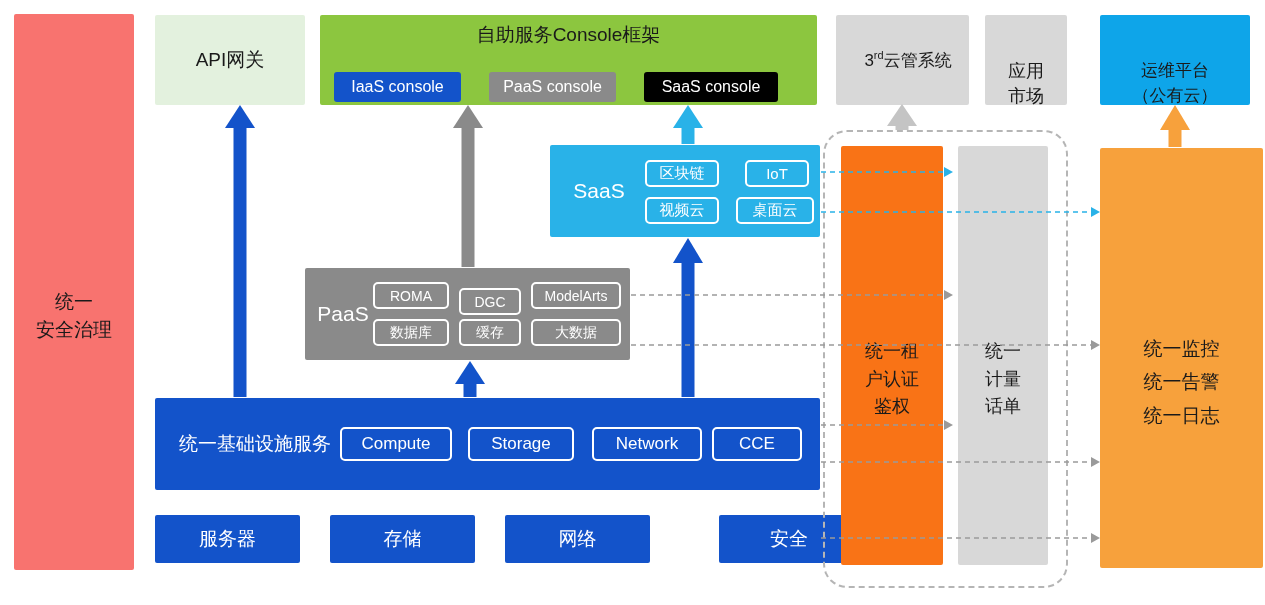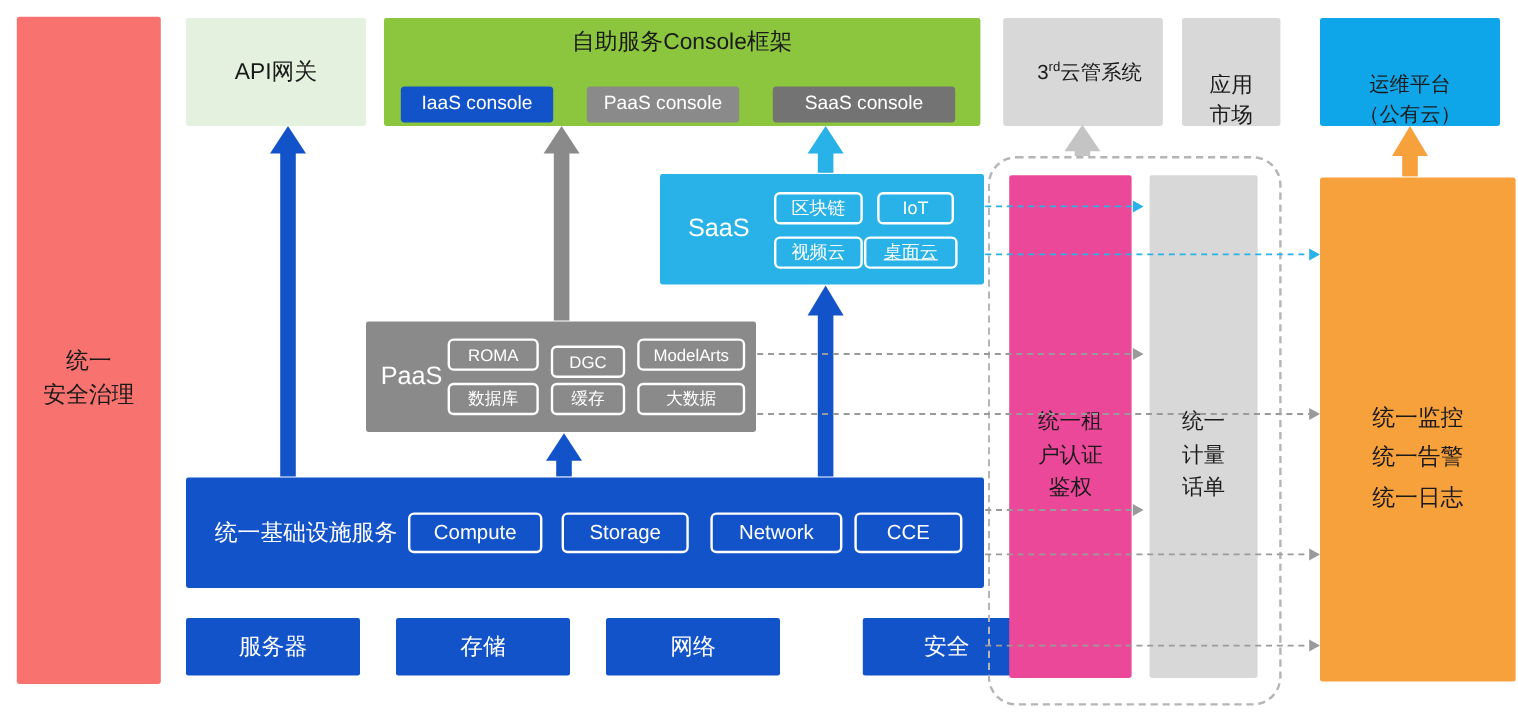--- a/index.html
+++ b/index.html
@@ -9,61 +9,61 @@
   .pre{white-space:pre-line;margin-top:48px;}
 
   
   .security{left:14px;top:14px;width:120px;height:556px;background:#F8736F;font-size:19px;line-height:1.5;}
   .api-gw{left:155px;top:15px;width:150px;height:90px;background:#E3F1DE;font-size:19px;}
   .console-frame{left:320px;top:15px;width:497px;height:90px;background:#8CC63F;}
   .console-title{position:absolute;top:7px;left:0;width:100%;text-align:center;font-size:19px;}
   .console-chip{position:absolute;top:57px;height:30px;border-radius:3px;color:#fff;display:flex;align-items:center;justify-content:center;font-size:16px;}
   .cc-iaas{left:14px;width:127px;background:#1353CA;}
   .cc-paas{left:169px;width:127px;background:#8A8A8A;}
-  .cc-saas{left:324px;width:152px;background:#737373;}
+  .cc-saas{left:324px;width:134px;background:#000000;}
   .third{left:836px;top:15px;width:133px;height:90px;background:#D8D8D8;font-size:17px;padding-left:11px;}
   .third sup{font-size:11px;}
   .market{left:985px;top:15px;width:82px;height:90px;background:#D8D8D8;font-size:18px;line-height:1.4;}
   .om{left:1100px;top:15px;width:150px;height:90px;background:#0ea5e9;font-size:17px;line-height:1.45;}
 
   .saas-box{left:550px;top:145px;width:270px;height:92px;background:#29B2E8;}
   .paas-box{left:305px;top:268px;width:325px;height:92px;background:#8A8A8A;}
   .iaas-box{left:155px;top:398px;width:665px;height:92px;background:#1353CA;}
   .group-label{position:absolute;color:#fff;font-size:21px;display:flex;align-items:center;justify-content:center;}
   .saas-label{left:8px;top:0;width:82px;height:92px;}
   .paas-label{left:8px;top:0;width:60px;height:92px;}
   .iaas-label{left:16px;top:0;width:168px;height:92px;font-size:19px;}
 
   .chip{position:absolute;border:2px solid #fff;border-radius:5px;color:#fff;display:flex;align-items:center;justify-content:center;font-size:15px;box-sizing:border-box;}
   
   .sc1{left:95px;top:15px;width:74px;height:27px;}
-  .sc2{left:181px;top:15px;width:64px;height:27px;}
+  .sc2{left:195px;top:15px;width:64px;height:27px;}
   .sc3{left:95px;top:52px;width:74px;height:27px;}
-  .sc4{left:170px;top:52px;width:78px;height:27px;text-decoration:underline;}
+  .sc4{left:186px;top:52px;width:78px;height:27px;}
   
   .pc1{left:68px;top:14px;width:76px;height:27px;font-size:14px;}
   .pc2{left:154px;top:20px;width:62px;height:27px;font-size:14px;}
   .pc3{left:226px;top:14px;width:90px;height:27px;font-size:14px;}
   .pc4{left:68px;top:51px;width:76px;height:27px;font-size:14px;}
   .pc5{left:154px;top:51px;width:62px;height:27px;font-size:14px;}
   .pc6{left:226px;top:51px;width:90px;height:27px;font-size:14px;}
   
   .ic1{left:185px;top:29px;width:112px;height:34px;font-size:17px;}
   .ic2{left:313px;top:29px;width:106px;height:34px;font-size:17px;}
   .ic3{left:437px;top:29px;width:110px;height:34px;font-size:17px;}
   .ic4{left:557px;top:29px;width:90px;height:34px;font-size:17px;}
 
   .hw{position:absolute;top:515px;height:48px;background:#1353CA;color:#fff;font-size:19px;display:flex;align-items:center;justify-content:center;border-radius:2px;}
   .hw1{left:155px;width:145px;}
   .hw2{left:330px;width:145px;}
   .hw3{left:505px;width:145px;}
   .hw4{left:719px;width:140px;}
 
   .dashed-box{left:823px;top:130px;width:245px;height:458px;border:2px dashed #B5B5B5;border-radius:24px;background:transparent;}
-  .auth{left:841px;top:146px;width:102px;height:419px;background:#ec4899;font-size:18px;line-height:1.55;}
+  .auth{left:841px;top:146px;width:102px;height:419px;background:#f97316;font-size:18px;line-height:1.55;}
   .billing{left:958px;top:146px;width:90px;height:419px;background:#D8D8D8;font-size:18px;line-height:1.55;}
   .monitor{left:1100px;top:148px;width:163px;height:420px;background:#F7A13C;font-size:19px;line-height:1.75;}
 
   .overlay{position:absolute;left:0;top:0;width:1265px;height:605px;pointer-events:none;z-index:5;}
 </style>
 </head>
 <body>
 
 <div class="stage">
 

